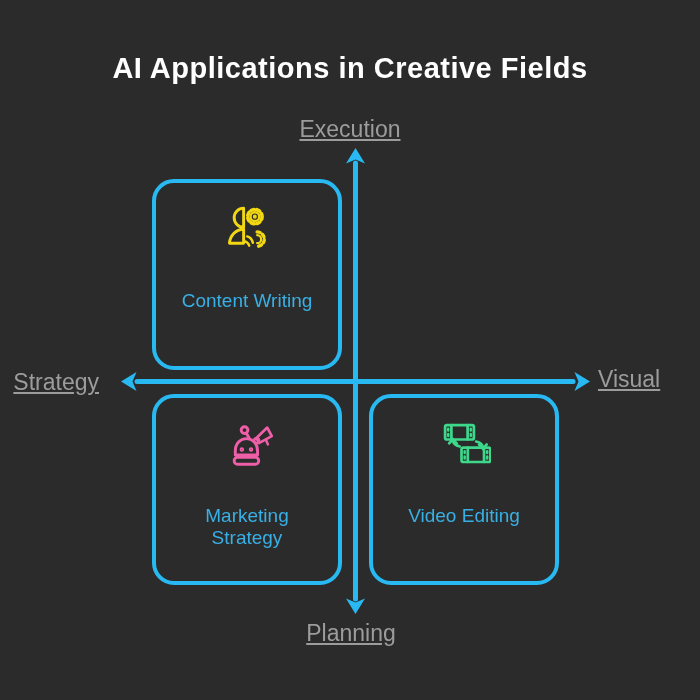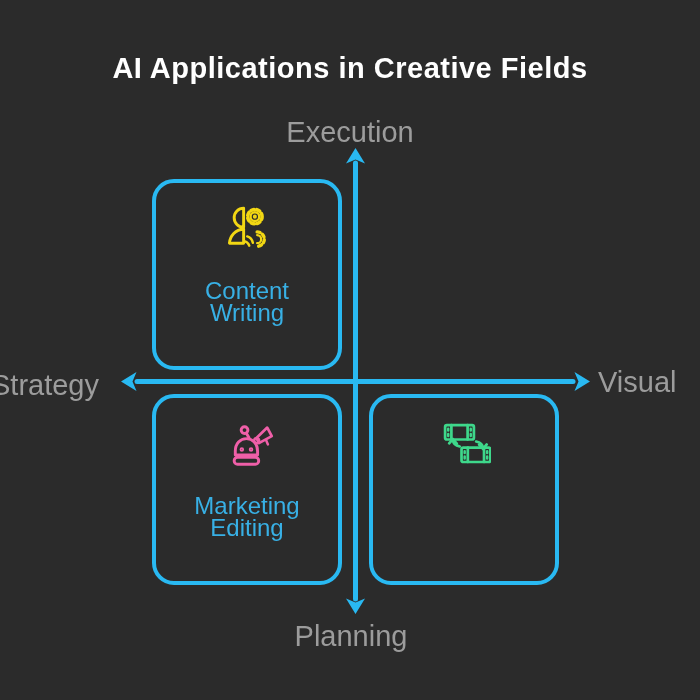--- a/index.html
+++ b/index.html
@@ -23,22 +23,23 @@
     left:0;top:52px;width:700px;
     text-align:center;
     color:var(--title-color);
     font-size:29px;
     font-weight:bold;
     letter-spacing:.5px;
   }
   .axis-label{
     position:absolute;
     color:var(--axis-label);
-    font-size:29px;
+    font-size:23px;
     white-space:nowrap;
+    text-decoration:underline;
   }
   .axis-top{left:0;width:700px;text-align:center;top:116px;}
   .axis-bottom{left:1px;width:700px;text-align:center;top:620px;}
   .axis-left{right:589px;top:369px;}
   .axis-right{left:598px;top:366px;}
   .axes-svg{position:absolute;left:0;top:0;z-index:1;}
   .axes-svg line{stroke:var(--accent);stroke-width:5;stroke-linecap:round;}
   .axes-svg polygon{fill:var(--accent);}
   .qbox{
     position:absolute;
@@ -49,25 +50,25 @@
     display:flex;
     flex-direction:column;
     align-items:center;
   }
   .qbox.tl{left:152px;top:179px;}
   .qbox.tr{left:369px;top:179px;}
   .qbox.bl{left:152px;top:394px;}
   .qbox.br{left:369px;top:394px;}
   .qicon{margin-top:19px;width:54px;height:54px;}
   .qlabel{
-    margin-top:24px;
+    margin-top:34px;
     max-width:158px;
     text-align:center;
     color:var(--quadrant-label);
-    font-size:24px;
+    font-size:19px;
     line-height:22px;
   }
 </style>
 </head>
 <body>
 
 <div class="canvas">
 
   <div class="title">AI Applications in Creative Fields</div>
 
@@ -110,35 +111,36 @@
         <path d="M23.4 14.4 L25.8 18.4"></path>
         <path d="M13.6 33.8 V30.4 C13.6 23.6 18 19.2 23.5 19.2 C29 19.2 33.4 23.6 33.4 30.4 V33.8 Z"></path>
         <rect x="12.6" y="35.8" width="21.8" height="6.2" rx="3"></rect>
         <circle cx="19.4" cy="28.8" r="0.8" stroke-width="2.4"></circle>
         <circle cx="27.6" cy="28.8" r="0.8" stroke-width="2.4"></circle>
         <path d="M32.4 18.6 L42 9.4 L46 17 L34.6 23.2 Z" stroke-width="2.4"></path>
         <circle cx="32.6" cy="21" r="2.2" stroke-width="2.2"></circle>
         <path d="M41 20.6 L42.6 24.4" stroke-width="2.2"></path>
       </g>
     </svg>
-    <div class="qlabel">Marketing Editing</div>
+    <div class="qlabel">Marketing Strategy</div>
   </div>
 
   <div class="qbox br">
     <svg class="qicon" viewBox="0 0 48 48">
       <g fill="none" stroke-width="2.4" stroke-linecap="round" stroke-linejoin="round" stroke="#3ed88b">
         <rect x="7.2" y="7.2" width="25.6" height="12.8" rx="1.6"></rect>
         <path d="M12.8 7.2 V20"></path>
         <path d="M27.2 7.2 V20"></path>
         <path d="M10 10.4 V12 M10 15.2 V16.8 M30 10.4 V12 M30 15.2 V16.8" stroke-width="2.2"></path>
         <rect x="21.8" y="27.2" width="25.6" height="12.8" rx="1.6"></rect>
         <path d="M27.4 27.2 V40"></path>
         <path d="M41.8 27.2 V40"></path>
         <path d="M24.6 30.4 V32 M24.6 35.2 V36.8 M44.6 30.4 V32 M44.6 35.2 V36.8" stroke-width="2.2"></path>
         <path d="M34.8 21.8 C38.8 22.6 40.6 24.4 40.8 27.4"></path>
         <path d="M37.4 24.6 L40.9 28.4 L44.2 24.4"></path>
         <path d="M20.2 26.2 C16.2 25.4 14.4 23.6 14.2 20.6"></path>
         <path d="M10.8 23.4 L14.1 19.6 L17.6 23.6"></path>
       </g>
     </svg>
+    <div class="qlabel">Video Editing</div>
   </div>
 
 </div>
 
 </body></html>

